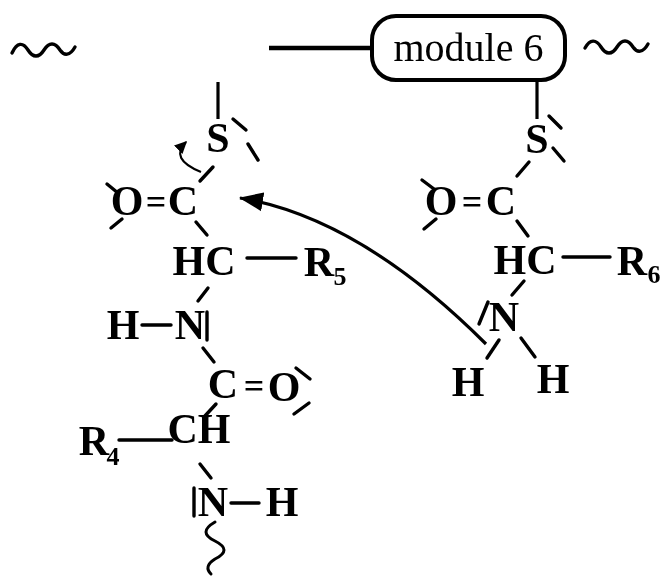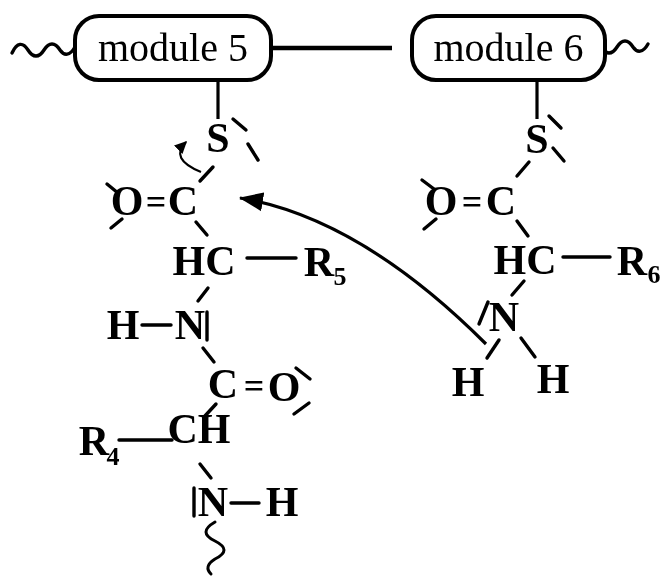--- a/index.html
+++ b/index.html
@@ -2,21 +2,21 @@
 <html><head>
 <meta charset="utf-8">
 <style>
   html,body{margin:0;padding:0;background:#ffffff;}
   .canvas{position:relative;width:670px;height:583px;background:#ffffff;overflow:hidden;
           font-family:"Liberation Serif", serif;color:#000;}
   .overlay{position:absolute;left:0;top:0;}
   .module-box{position:absolute;top:14px;height:60px;border:4px solid #000;border-radius:26px;
               background:#fff;display:flex;align-items:center;justify-content:center;}
   #m5box{left:73px;width:192px;}
-  #m6box{left:410px;width:189px;}
+  #m6box{left:370px;width:189px;}
   .module-label{font-size:40px;font-weight:400;color:#000;white-space:nowrap;padding-bottom:2px;}
   .atom{position:absolute;transform:translate(-50%,-50%);font-size:42px;font-weight:700;
         line-height:1;white-space:nowrap;color:#000;}
   .eq{font-size:36px;}
   .subsc{font-size:26px;}
 </style>
 </head>
 <body>
 
 <div class="canvas">
@@ -71,23 +71,20 @@
       <line x1="524" y1="281" x2="512" y2="295"></line>
       <line x1="488" y1="302" x2="479" y2="324"></line>
       <line x1="499" y1="340" x2="487" y2="358"></line>
       <line x1="521" y1="338" x2="535" y2="357"></line>
     </g>
 
     <path d="M 486,344 Q 360,218 240,198" fill="none" stroke="#000" stroke-width="3.2" marker-end="url(#arrowBig)"></path>
     <path d="M 201,172 Q 169,159 186,142" fill="none" stroke="#000" stroke-width="2.2" marker-end="url(#arrowSmall)"></path>
   </svg>
 
-  <div class="module-box" id="m5box">
-    <span class="module-label">module 5</span>
-  </div>
   <div class="module-box" id="m6box">
     <span class="module-label">module 6</span>
   </div>
 
   <div class="atom" style="left:218px;top:138px">S</div>
   <div class="atom" style="left:127px;top:201px">O</div>
   <div class="atom eq" style="left:156px;top:202px">=</div>
   <div class="atom" style="left:183px;top:201px">C</div>
   <div class="atom" style="left:204px;top:261px">HC</div>
   <div class="atom" style="left:319px;top:262px">R</div>

